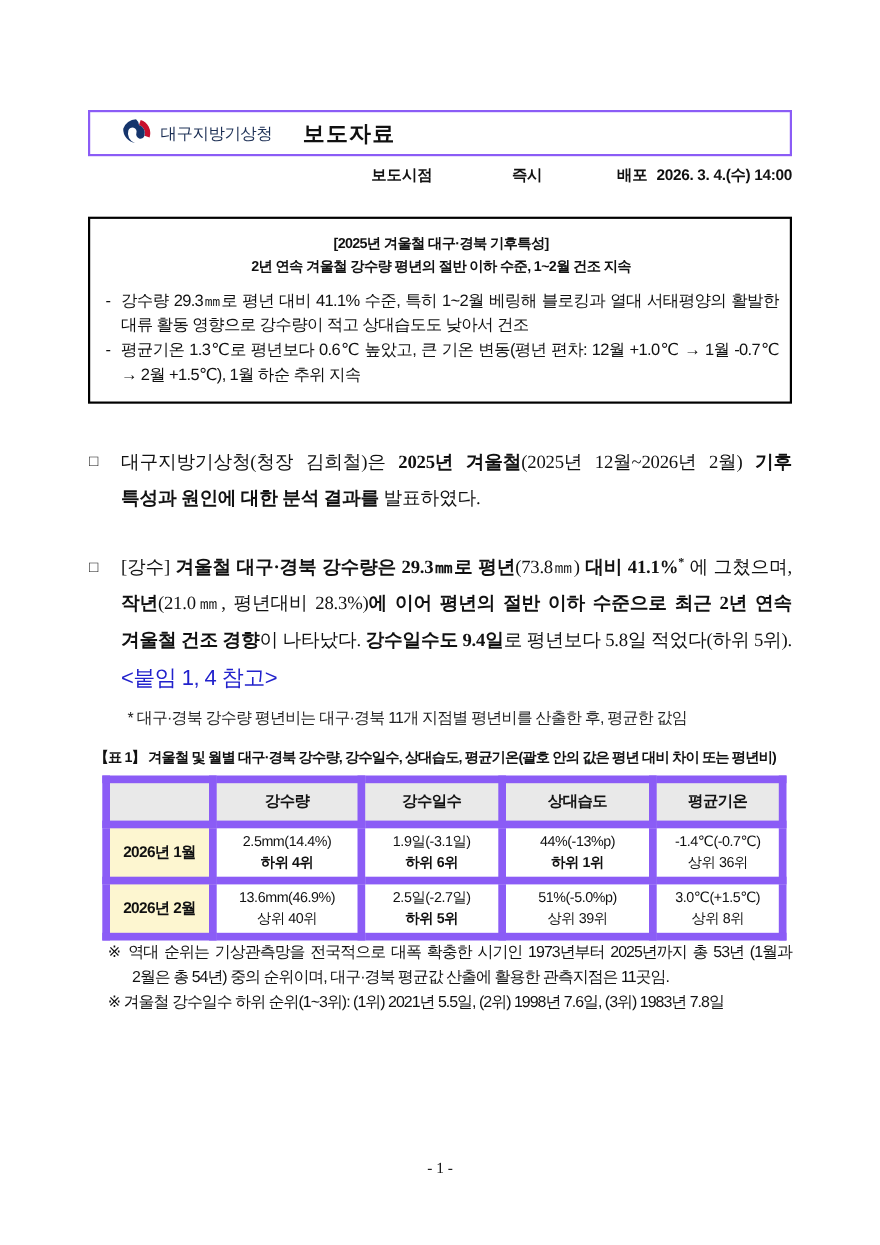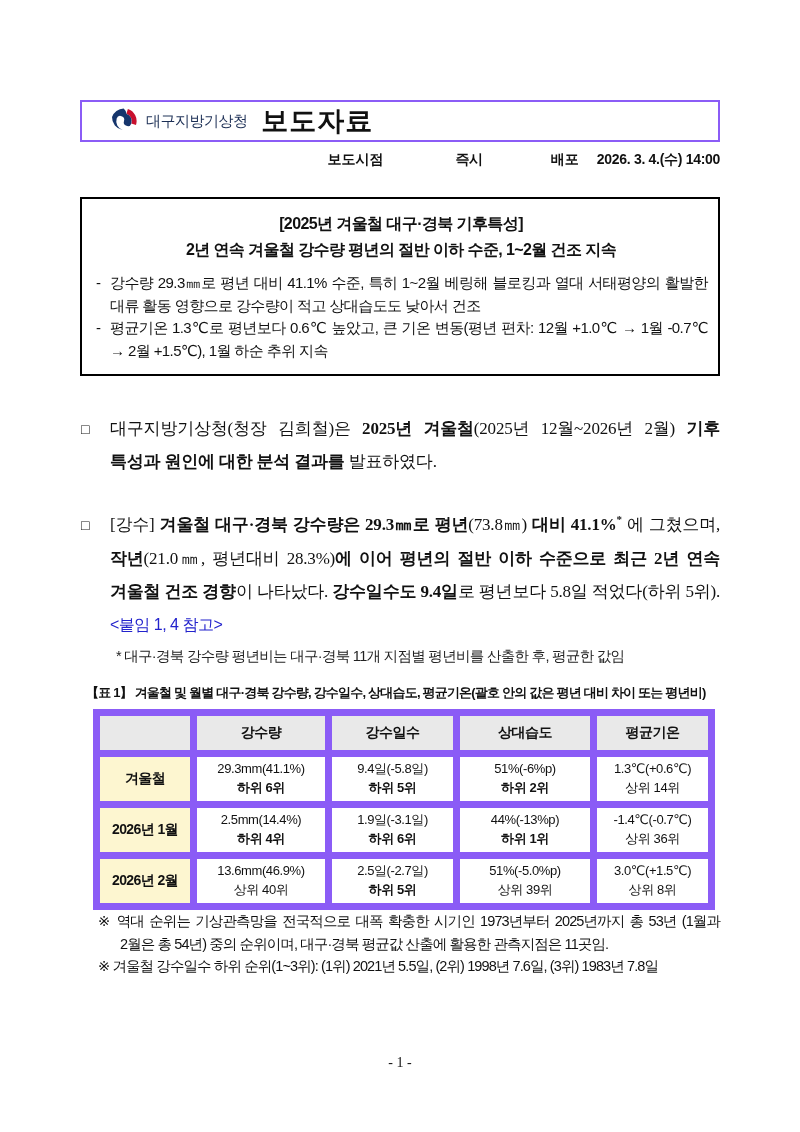--- a/index.html
+++ b/index.html
@@ -4,45 +4,45 @@
 <style>
   html,body{margin:0;padding:0;background:#fff;}
   .page{position:relative;width:800px;height:1132px;background:#fff;overflow:hidden;
         font-family:"Liberation Sans","DejaVu Sans",sans-serif;color:#111;}
   .content{position:absolute;left:80px;top:100px;width:640px;}
 
   
   .doc-header{position:relative;height:38px;border:2px solid #8b5cf6;display:flex;align-items:center;}
   .agency{display:flex;align-items:center;gap:8px;padding-left:28px;}
   .agency-name{font-size:15px;color:#1c2f55;letter-spacing:-0.5px;}
-  .doc-type{position:absolute;left:37%;transform:translateX(-50%);font-size:27px;font-weight:bold;letter-spacing:1px;}
+  .doc-type{position:absolute;left:37%;transform:translateX(-50%);font-size:20px;font-weight:bold;letter-spacing:1px;}
   .press-row{display:flex;justify-content:flex-end;align-items:center;margin-top:9px;font-size:14px;}
   .pi-label{font-weight:bold;}
   .pi-1{margin-right:72px;}
   .pi-2{margin-right:68px;}
-  .pi-3{margin-right:18px;text-align:right;}
+  .pi-3{margin-right:8px;text-align:right;}
   .pi-value{font-weight:bold;letter-spacing:-0.3px;}
 
   
   .headline-box{margin-top:28px;border:2px solid #000;padding:12px 10px 12px 12px;}
-  .hl{font-size:16px;font-weight:bold;text-align:center;line-height:1.6;letter-spacing:-0.6px;}
+  .hl{font-size:13px;font-weight:bold;text-align:center;line-height:1.6;letter-spacing:-0.6px;}
   .hl-bullets{margin-top:10px;}
   .hb{position:relative;padding-left:16px;font-size:15px;line-height:1.5;letter-spacing:-0.6px;
       text-align:justify;word-break:keep-all;}
   .hb::before{content:"-";position:absolute;left:2px;top:0;}
 
   
   .para{position:relative;padding-left:30px;font-family:"Liberation Serif","DejaVu Serif",serif;
         font-size:17px;line-height:1.95;text-align:justify;word-break:keep-all;letter-spacing:-0.2px;}
   .para::before{content:"□";position:absolute;left:1px;top:4px;font-size:14px;}
   .p1{margin-top:36px;}
   .p2{margin-top:30px;}
   .b{font-weight:bold;}
   .sup{vertical-align:super;font-size:11px;font-weight:bold;}
-  .link{color:#2222cc;font-family:"Liberation Sans","DejaVu Sans",sans-serif;font-size:16px;letter-spacing:-0.5px;}
+  .link{color:#2222cc;font-family:"Liberation Sans","DejaVu Sans",sans-serif;font-size:20px;letter-spacing:-0.5px;}
   .footnote{margin-top:6px;padding-left:36px;font-size:14.5px;letter-spacing:-0.7px;color:#222;}
 
   
   .tbl-caption{margin-top:18px;font-size:13px;font-weight:bold;letter-spacing:-0.8px;margin-left:6px;}
   table.stats{border-collapse:collapse;margin-top:7px;margin-left:13px;width:615px;
               border:2px solid #3a3a3a;table-layout:fixed;}
   table.stats th,table.stats td{border:7px solid #8b5cf6;text-align:center;vertical-align:middle;padding:3px 2px;}
   table.stats thead th{background:#e9e9e9;font-size:14px;font-weight:bold;height:28px;letter-spacing:-0.5px;}
   table.stats tbody th{background:#fdf6d0;font-size:14px;font-weight:bold;letter-spacing:-0.6px;}
   table.stats tbody td{font-size:13px;height:38px;letter-spacing:-0.4px;}
@@ -113,39 +113,20 @@
         <tr>
           <th></th>
           <th>강수량</th>
           <th>강수일수</th>
           <th>상대습도</th>
           <th>평균기온</th>
         </tr>
       </thead>
       <tbody>
         <tr>
-          <th>겨울철</th>
-          <td>
-              <span class="cv">29.3mm(41.1%)</span>
-              <span class="cr b">하위 6위</span>
-            </td>
-          <td>
-              <span class="cv">9.4일(-5.8일)</span>
-              <span class="cr b">하위 5위</span>
-            </td>
-          <td>
-              <span class="cv">51%(-6%p)</span>
-              <span class="cr b">하위 2위</span>
-            </td>
-          <td>
-              <span class="cv">1.3℃(+0.6℃)</span>
-              <span class="cr">상위 14위</span>
-            </td>
-        </tr>
-        <tr>
           <th>2026년 1월</th>
           <td>
               <span class="cv">2.5mm(14.4%)</span>
               <span class="cr b">하위 4위</span>
             </td>
           <td>
               <span class="cv">1.9일(-3.1일)</span>
               <span class="cr b">하위 6위</span>
             </td>
           <td>

